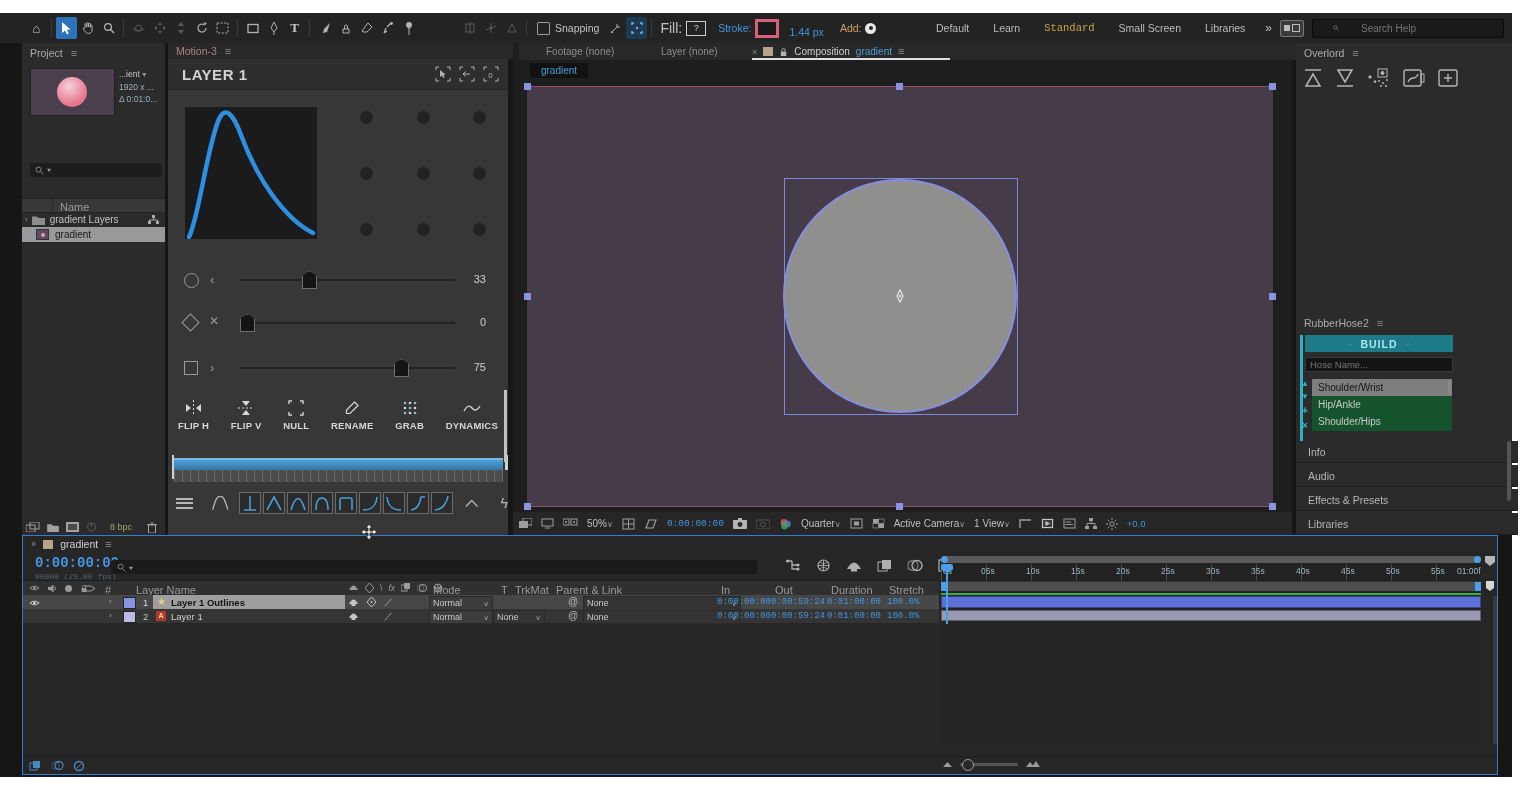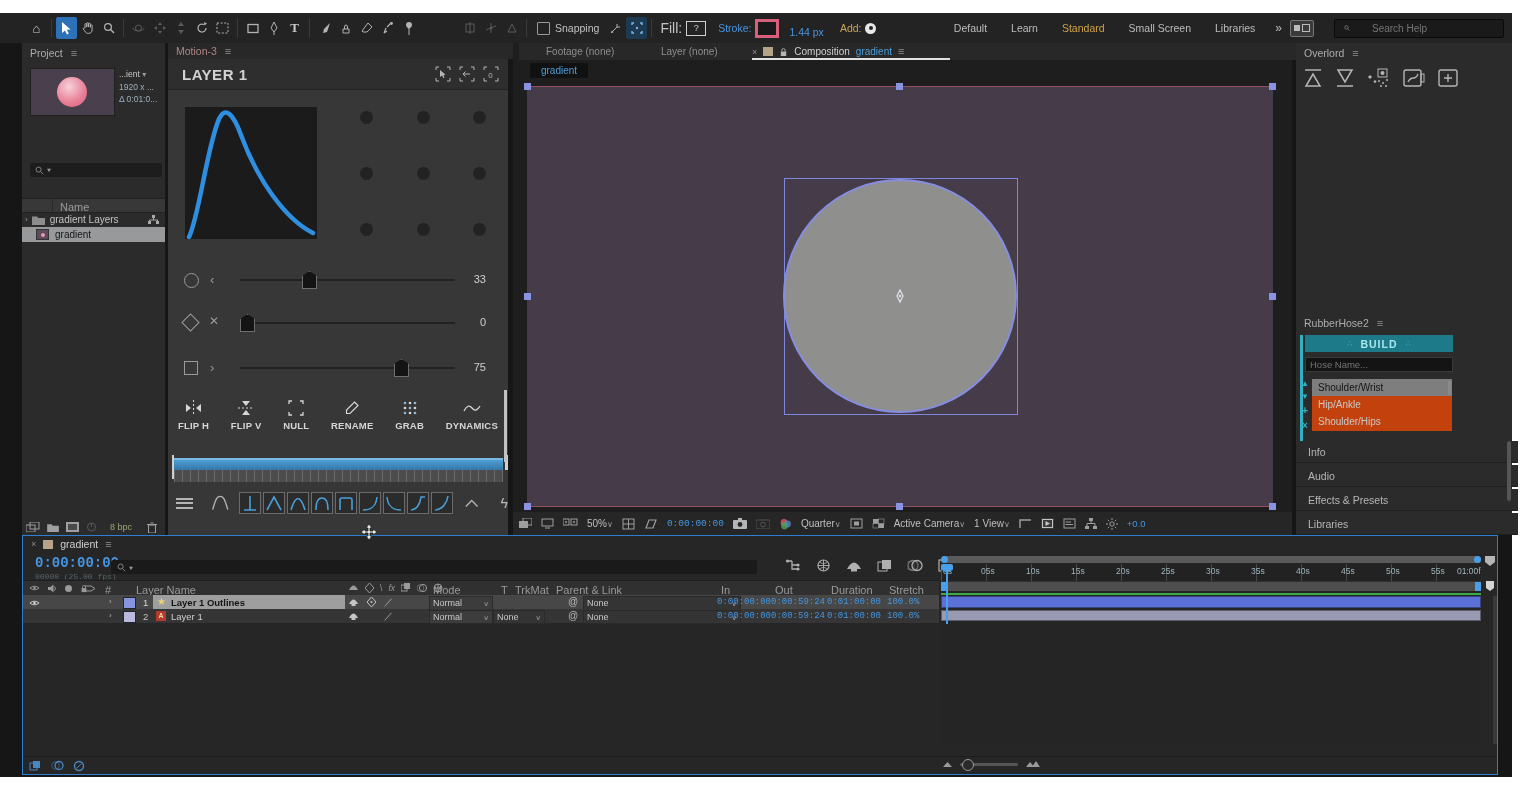--- a/index.html
+++ b/index.html
@@ -14,21 +14,21 @@
   .ico{display:flex;align-items:center;justify-content:center;color:#b3b3b3;}
   .dim{opacity:.38;}
   .chev{font-size:8px;color:#999;transform:scaleY(.8);}
   .mono{font-family:Liberation Mono, monospace;}
   .blue{color:#4596e0;}
   .toolbar{left:0;top:0;width:1512px;height:30px;background:#232323;display:flex;align-items:center;}
   .tool{width:21px;height:22px;border-radius:2px;display:flex;align-items:center;justify-content:center;}
   .tool.active{background:#2d72b8;}
   .sep{width:1px;height:18px;background:#3a3a3a;margin:0 4px;}
   .wsp{font-size:10.5px;color:#bdbdbd;padding:0 12px;}
-  .wsp.on{color:#d2a348;}
+  .wsp.on{color:#d2a348;font-family:Liberation Mono, monospace;}
   input{outline:none;}
   .slider-handle{width:13px;height:16px;background:#141414;border:1px solid #6e6e6e;
      clip-path:polygon(50% 0,100% 28%,100% 100%,0 100%,0 28%);}
   .mbtn{display:flex;flex-direction:column;align-items:center;gap:4px;color:#d6d6d6;}
   .mbtn .lbl{font-size:9.5px;font-weight:bold;letter-spacing:.2px;}
   .preset{width:20px;height:20px;background:#2b2b2b;border:1px solid #6a6a6a;display:flex;align-items:center;justify-content:center;}
   .collbar{position:absolute;left:0;width:210px;height:21px;background:#2b2b2b;border-bottom:1px solid #1f1f1f;
      display:flex;align-items:center;padding-left:12px;color:#b5b5b5;font-size:10.5px;}
   .hdrtxt{font-size:11px;color:#9a9a9a;}
   .ddcell{background:#3c3c3c;border:1px solid #2a2a2a;display:flex;align-items:center;justify-content:space-between;
@@ -183,21 +183,21 @@
     <div class="wsp">Default</div>
     <div class="wsp">Learn</div>
     <div class="wsp on">Standard</div>
     <div class="wsp">Small Screen</div>
     <div class="wsp">Libraries</div>
     <div style="color:#bdbdbd;font-size:12px;padding:0 8px">»</div>
     <div style="width:22px;height:15px;background:#3a3a3a;border:1px solid #777;border-radius:2px;display:flex;align-items:center;justify-content:center;gap:2px">
       <div style="width:6px;height:6px;background:#bbb"></div>
         <div style="width:6px;height:6px;border:1px solid #bbb"></div>
     </div>
-    <div style="width:150px;height:17px;background:#1a1a1a;border:1px solid #090909;border-radius:2px;margin:0 8px 0 20px;display:flex;align-items:center;padding:0 9px;gap:20px">
+    <div style="width:150px;height:17px;background:#1a1a1a;border:1px solid #090909;border-radius:2px;margin:0 8px 0 8px;display:flex;align-items:center;padding:0 20px;gap:20px">
       <svg width="10" height="10" viewBox="0 0 10 10">
           <circle cx="4" cy="4" r="2.8" fill="none" stroke="#9a9a9a"></circle>
           <line x1="6.2" y1="6.2" x2="9.2" y2="9.2" stroke="#9a9a9a"></line>
         </svg>
       <input style="background: transparent; border: 0px; color: rgb(204, 204, 204); font-size: 10px; width: 120px; font-family: &quot;Liberation Sans&quot;, sans-serif;" placeholder="Search Help">
     </div>
   </div>
 
   <div class="panel abs" style="left:22px;top:30px;width:143px;height:492px">
     <div class="abs" style="left:8px;top:4px;display:flex;gap:8px;align-items:flex-end">
@@ -635,21 +635,21 @@
       <span style="color:#a8e6ee;font-size:10.5px;font-weight:bold;letter-spacing:1px">BUILD</span>
       <span style="color:#49b6c4;font-size:8px">∴</span>
     </div>
     <input class="abs" style="left: 9px; top: 314px; width: 138px; height: 13px; background: rgb(20, 20, 20); border: 1px solid rgb(58, 58, 58); color: rgb(197, 197, 197); font-size: 9.5px; padding: 0px 4px; font-family: &quot;Liberation Sans&quot;, sans-serif;" placeholder="Hose Name...">
     <div class="abs" style="left:4px;top:336px;width:10px;height:52px;display:flex;flex-direction:column;align-items:center;justify-content:space-between;color:#2fb3c4">
       <span style="font-size:8px">▲</span>
       <span style="font-size:8px">▼</span>
       <span style="font-size:11px;font-weight:bold">+</span>
       <span style="font-size:10px;font-weight:bold">×</span>
     </div>
-    <div class="abs" style="left:16px;top:336px;width:140px;height:52px;background:#c2410c">
+    <div class="abs" style="left:16px;top:336px;width:140px;height:52px;background:#14532d">
       <div style="height:17px;background:#7e7e7e;color:#141414;display:flex;align-items:center;padding-left:6px;font-size:10px">Shoulder/Wrist</div>
       <div style="height:17px;color:#c9c9c9;display:flex;align-items:center;padding-left:6px;font-size:10px">Hip/Ankle</div>
       <div style="height:17px;color:#c9c9c9;display:flex;align-items:center;padding-left:6px;font-size:10px">Shoulder/Hips</div>
       <div class="abs" style="right:1px;top:2px;width:3px;height:14px;background:#8a8a8a"></div>
     </div>
 
     <div class="collbar" style="top:398px">
         <span>Info</span>
       </div>
     <div class="collbar" style="top:446px">

